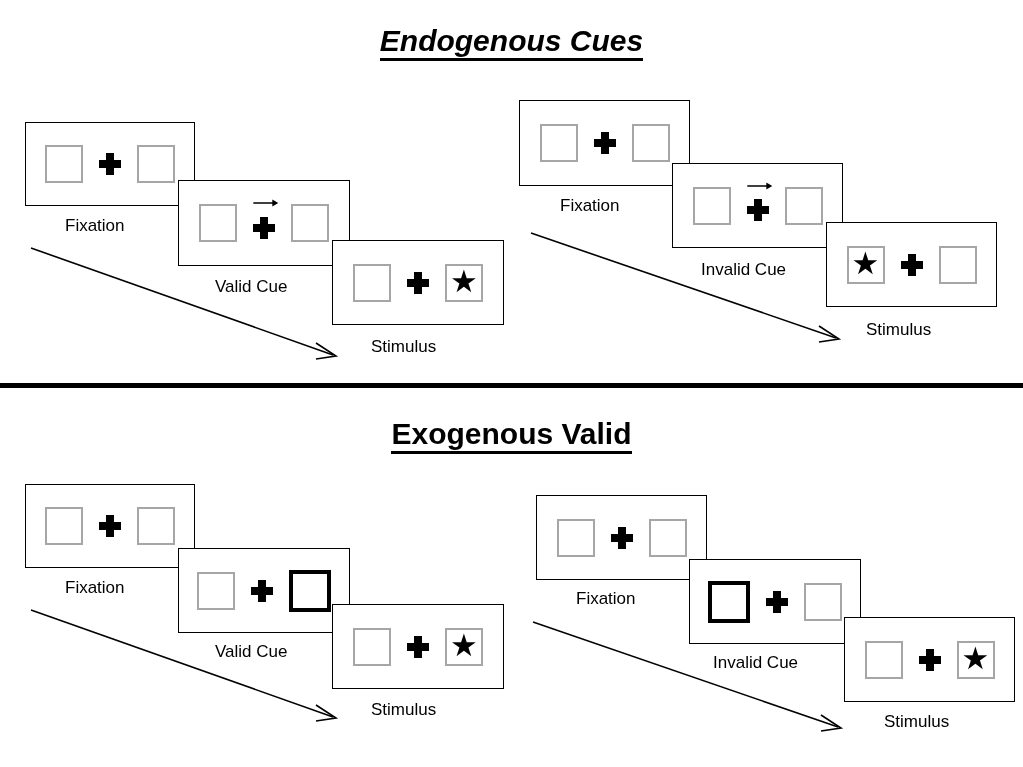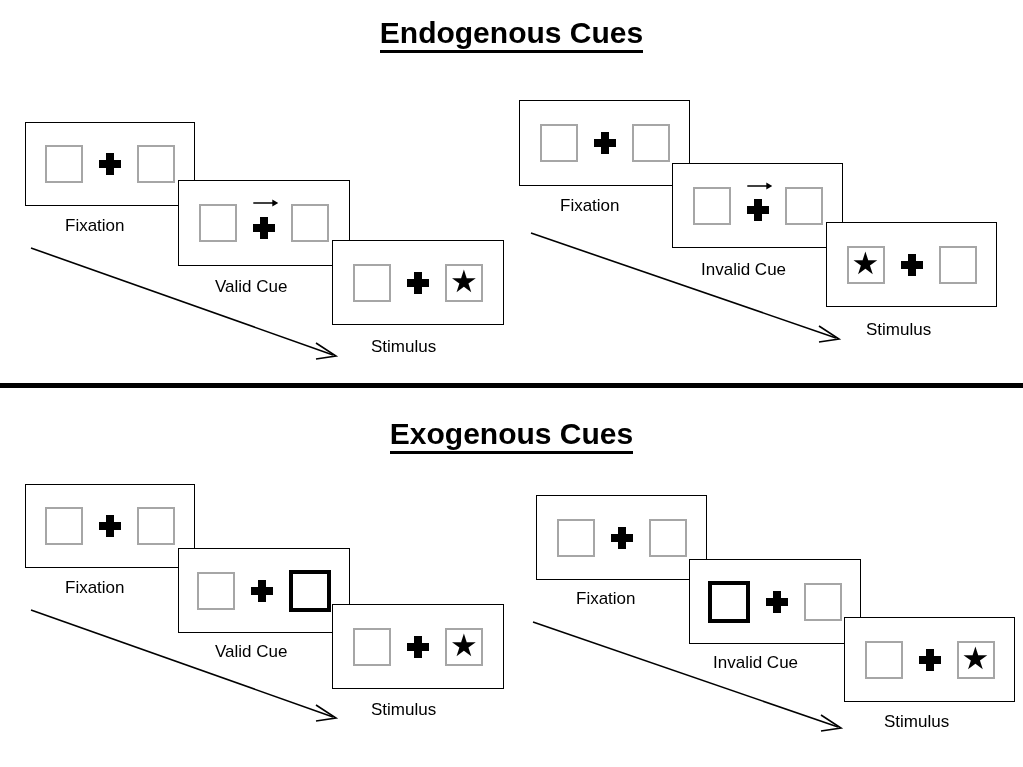--- a/index.html
+++ b/index.html
@@ -114,21 +114,21 @@
     font-weight: normal;
     white-space: nowrap;
   }
   .timeline-arrow {
     position: absolute;
   }
 </style>
 </head>
 <body>
 
-<div class="section-title" style="top:16px;">
+<div class="section-title" style="top:24px;font-style:italic;">
   <span>Endogenous Cues</span>
 </div>
 
 <svg class="timeline-arrow" style="left:28px; top:243px;" width="320" height="120" viewBox="0 0 320 120">
   <line x1="3" y1="5" x2="305" y2="112" stroke="#000" stroke-width="1.6"></line>
   <polyline points="288,100 308,113 288,116" fill="none" stroke="#000" stroke-width="1.6"></polyline>
 </svg>
 
 <div class="panel" style="left:25px; top:122px; width:170px; height:84px;">
   <div class="panel-inner">
@@ -209,21 +209,21 @@
       <div class="plus"></div>
     </div>
     <div class="box"></div>
   </div>
 </div>
 <div class="caption" style="left:866px; top:320px;">Stimulus</div>
 
 <div class="divider" style="top:383px;"></div>
 
 <div class="section-title" style="top:417px;">
-  <span>Exogenous Cues</span>
+  <span>Exogenous Valid</span>
 </div>
 
 <svg class="timeline-arrow" style="left:28px; top:605px;" width="320" height="120" viewBox="0 0 320 120">
   <line x1="3" y1="5" x2="305" y2="112" stroke="#000" stroke-width="1.6"></line>
   <polyline points="288,100 308,113 288,116" fill="none" stroke="#000" stroke-width="1.6"></polyline>
 </svg>
 
 <div class="panel" style="left:25px; top:484px; width:170px; height:84px;">
   <div class="panel-inner">
     <div class="box"></div>

